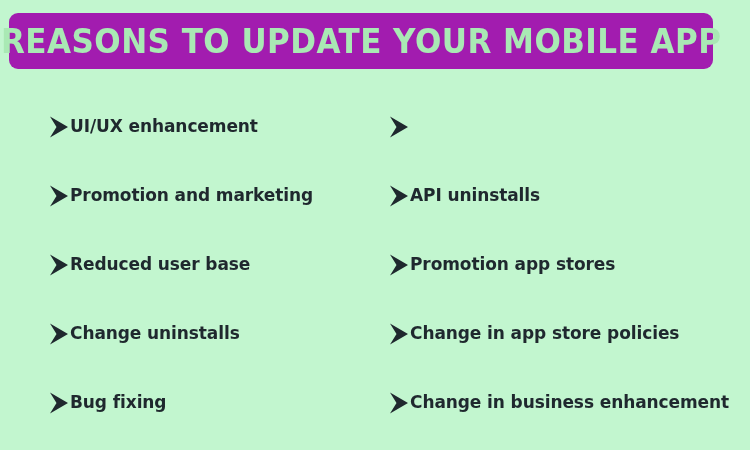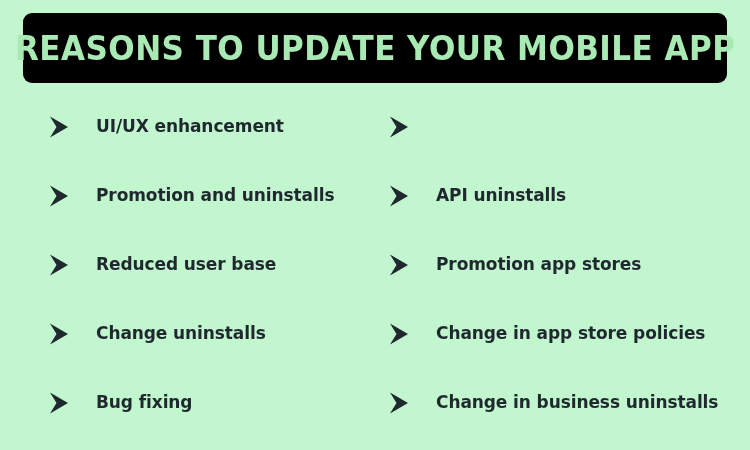--- a/index.html
+++ b/index.html
@@ -16,25 +16,25 @@
     position: relative;
     width: 750px;
     height: 450px;
     background: #c2f6cf;
     box-sizing: border-box;
   }
 
   
   .title-banner {
     position: absolute;
-    left: 23px;
+    left: 9px;
     top: 13px;
     width: 704px;
-    height: 70px;
-    background: #000000;
+    height: 56px;
+    background: #a21caf;
     border-radius: 9px;
     display: flex;
     align-items: center;
     justify-content: center;
     box-sizing: border-box;
   }
   .title-text {
     color: #a9e9b4;
     font-family: "DejaVu Sans", sans-serif;
     font-size: 33px;
@@ -68,21 +68,21 @@
   }
   .list {
     list-style: none;
     margin: 0;
     padding: 0;
   }
   .list-item {
     height: 69px;
     display: flex;
     align-items: center;
-    gap: 26px;
+    gap: 0;
   }
   .chevron-icon {
     flex: 0 0 auto;
     width: 22px;
     height: 24px;
     display: block;
   }
   .item-label {
     color: #1f282e;
     font-family: "DejaVu Sans", sans-serif;
@@ -113,21 +113,21 @@
             </svg>
           </span>
           <span class="item-label">UI/UX enhancement</span>
         </li>
         <li class="list-item">
           <span class="chevron-icon">
             <svg viewBox="0 0 22 24" width="22" height="24" aria-hidden="true">
               <path d="M2 1.5 L20 12 L2 22.5 L8.5 12 Z" fill="#1f282e"></path>
             </svg>
           </span>
-          <span class="item-label">Promotion and uninstalls</span>
+          <span class="item-label">Promotion and marketing</span>
         </li>
         <li class="list-item">
           <span class="chevron-icon">
             <svg viewBox="0 0 22 24" width="22" height="24" aria-hidden="true">
               <path d="M2 1.5 L20 12 L2 22.5 L8.5 12 Z" fill="#1f282e"></path>
             </svg>
           </span>
           <span class="item-label">Reduced user base</span>
         </li>
         <li class="list-item">
@@ -181,19 +181,19 @@
             </svg>
           </span>
           <span class="item-label">Change in app store policies</span>
         </li>
         <li class="list-item">
           <span class="chevron-icon">
             <svg viewBox="0 0 22 24" width="22" height="24" aria-hidden="true">
               <path d="M2 1.5 L20 12 L2 22.5 L8.5 12 Z" fill="#1f282e"></path>
             </svg>
           </span>
-          <span class="item-label">Change in business uninstalls</span>
+          <span class="item-label">Change in business enhancement</span>
         </li>
       </ul>
     </div>
 
   </div>
 </div>
 
 </body></html>

